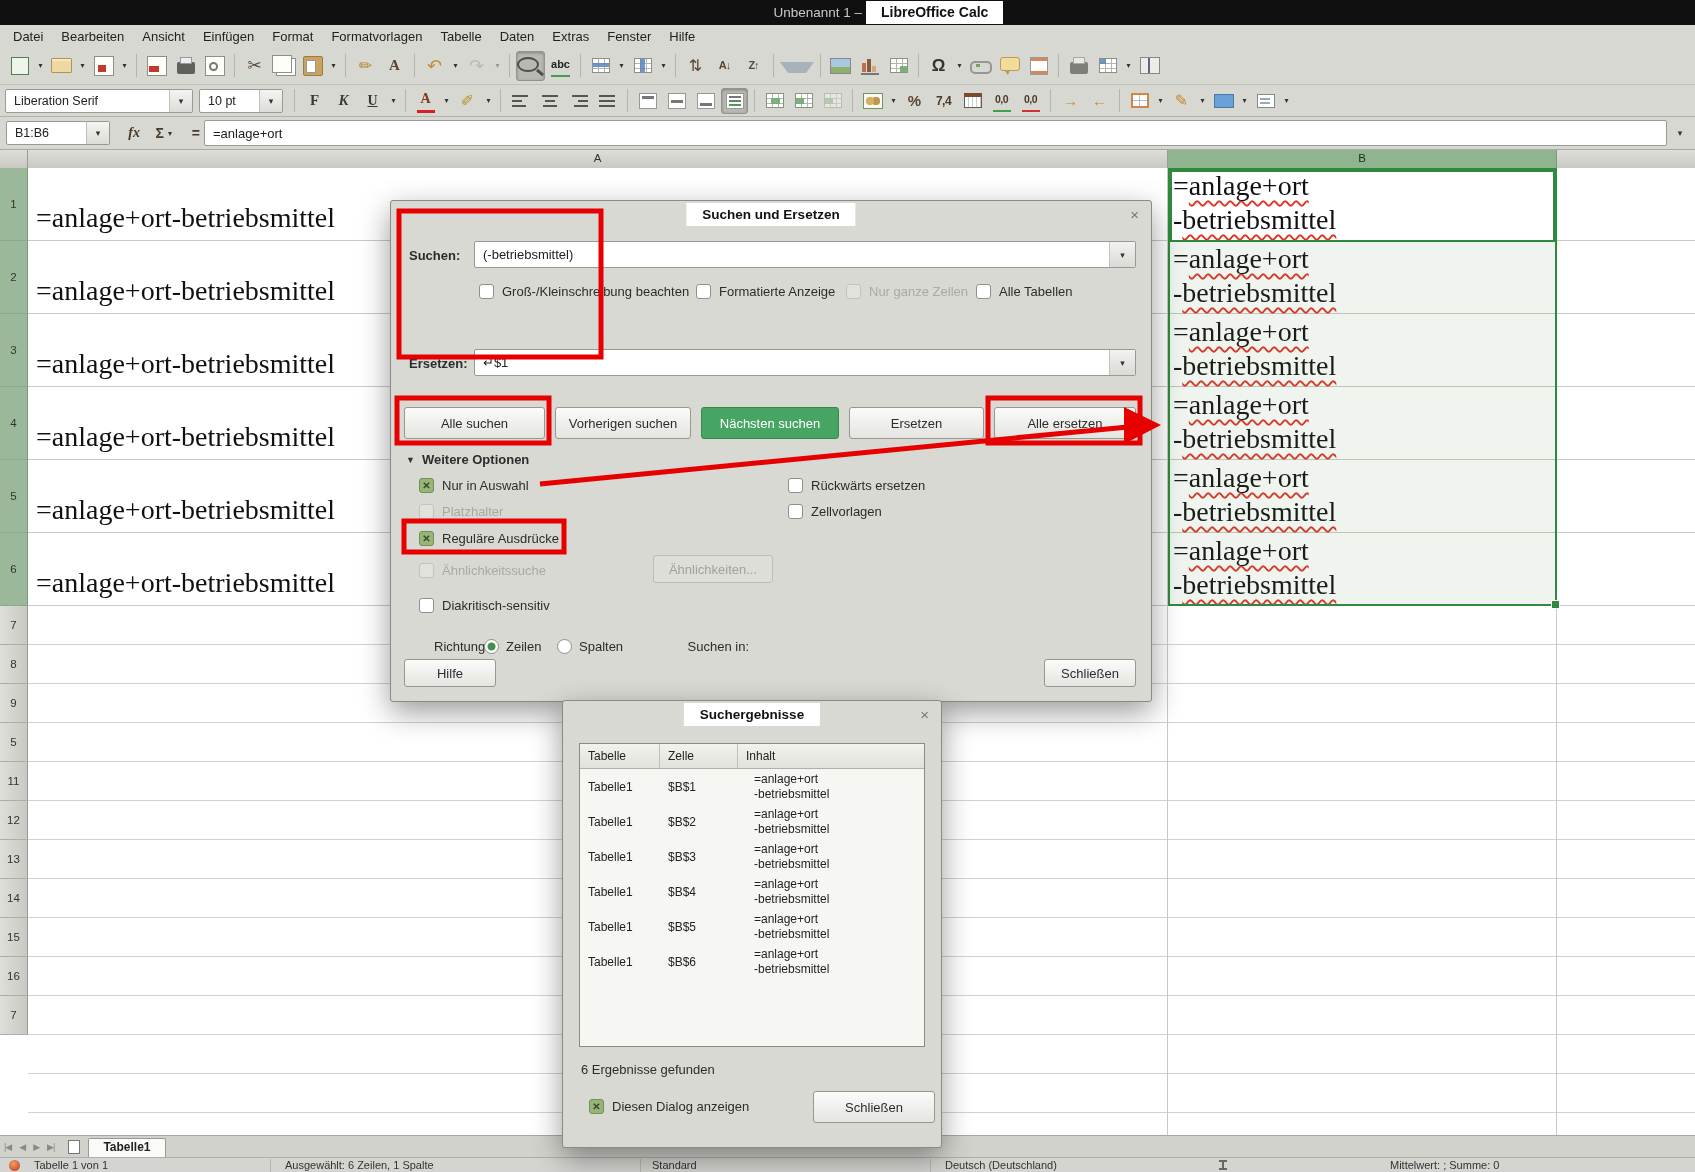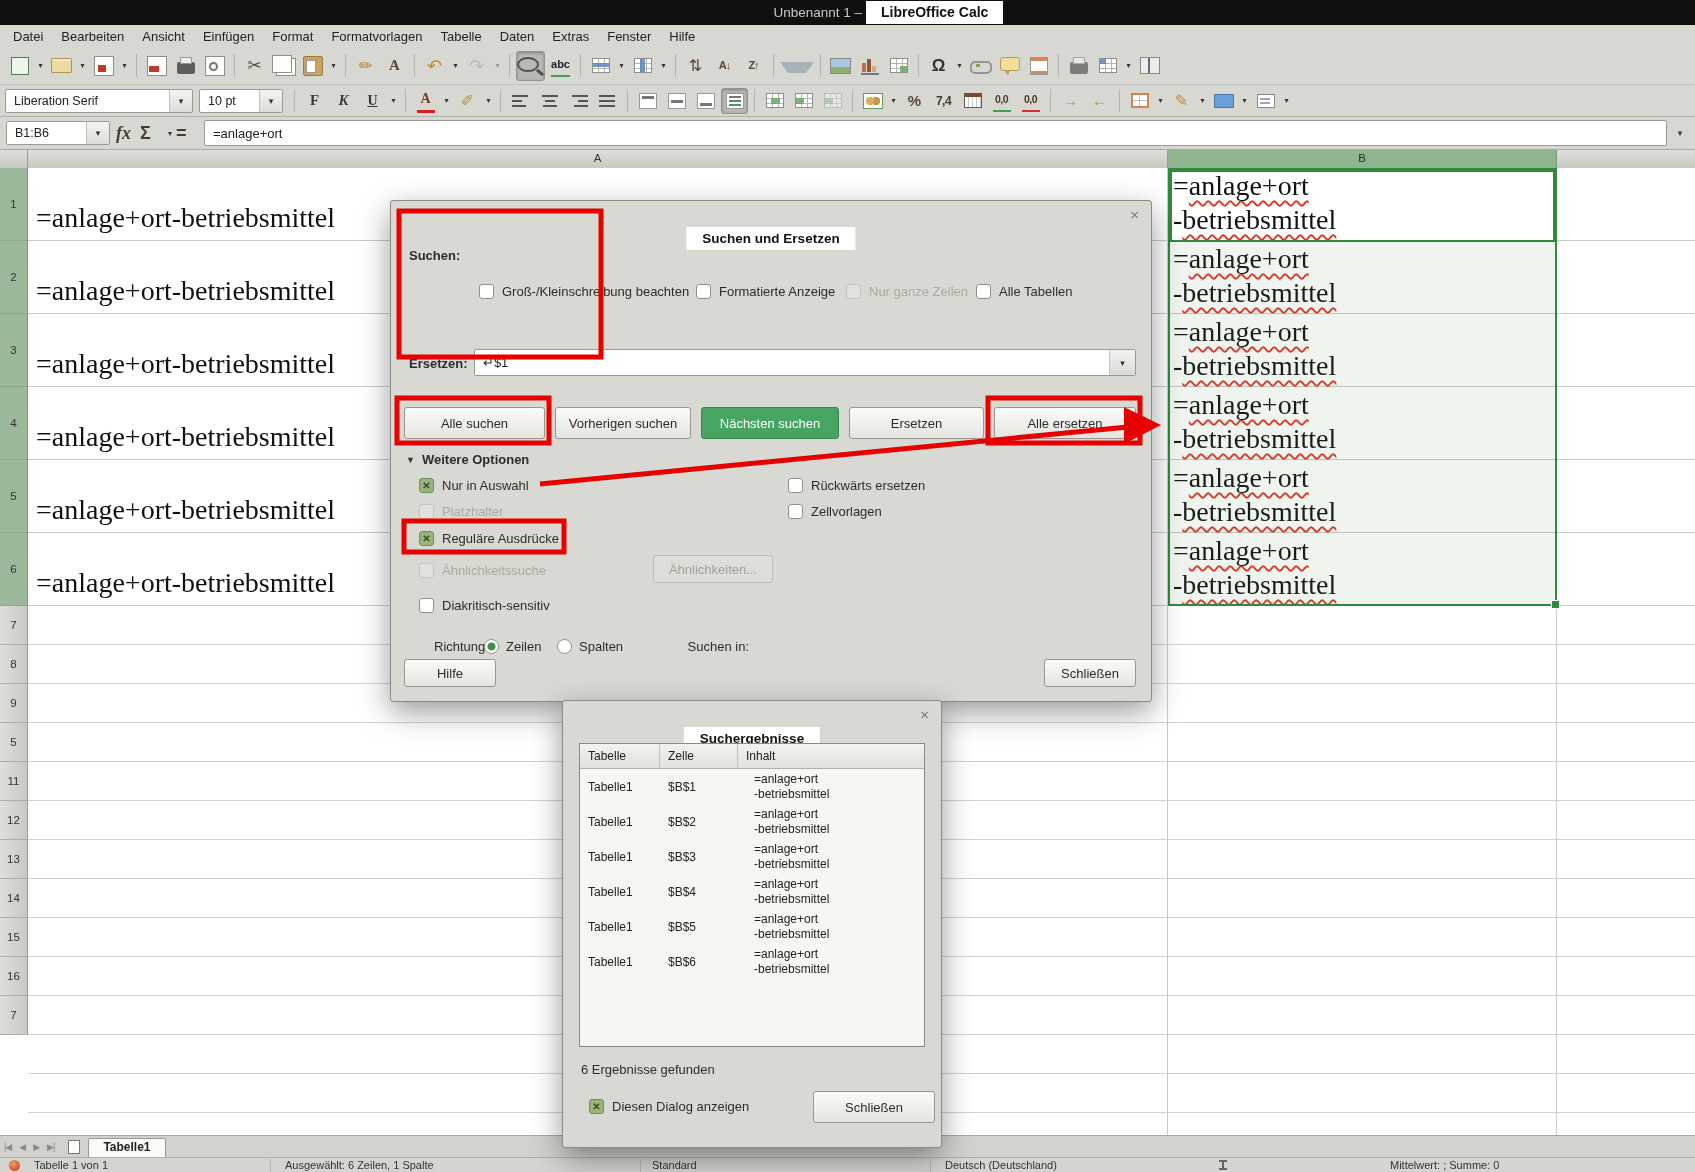--- a/index.html
+++ b/index.html
@@ -98,21 +98,21 @@
   .combo{height:24px;background:#fff;border:1px solid #9a9a94;border-radius:2px;display:flex;
        align-items:center;font-size:12.5px;color:#222;margin-right:6px;box-sizing:border-box;}
   .combo .ct{padding:0 8px;flex:1;white-space:nowrap;overflow:hidden;}
   .ca{width:22px;height:100%;border-left:1px solid #c0c0ba;display:flex;align-items:center;
        justify-content:center;background:linear-gradient(#f4f4f2,#dcdcd8);}
   .ca::after{content:"▾";font-size:9px;color:#333;}
   
   #formulabar{position:absolute;top:117px;height:33px;width:100%;background:#d8d8d3;
        border-bottom:1px solid #aaaaa4;display:flex;align-items:center;padding:0 6px;box-sizing:border-box;}
   #namebox{width:104px;height:24px;justify-content:flex-end;}
-  .fbtn{width:24px;text-align:left;font-size:18px;color:#4a3a2a;font-weight:bold;}
+  .fbtn{width:24px;text-align:right;font-size:14px;color:#4a3a2a;font-weight:bold;}
   #fx-btn{font-style:italic;font-family:"Liberation Serif",serif;}
   .fbdd{width:12px;font-size:8px;color:#333;text-align:center;}
   #formula-input{flex:1;height:24px;background:#fff;border:1px solid #9a9a94;border-radius:2px;
        display:flex;align-items:center;padding-left:8px;font-size:13px;color:#222;margin:0 4px;}
   #fb-expand{width:18px;font-size:9px;color:#333;text-align:center;}
   #fb-expand::after{content:"▾";}
   
   #colheaders{position:absolute;top:150px;height:18px;width:100%;background:linear-gradient(#dededa,#c9c9c4);
        border-bottom:1px solid #9a9a96;font-size:11.5px;color:#333;}
   #corner-box{position:absolute;left:0;top:0;width:28px;height:18px;border-right:1px solid #9a9a96;box-sizing:border-box;}
@@ -140,21 +140,21 @@
        box-sizing:border-box;pointer-events:none;z-index:5;}
   #selection .tint{position:absolute;left:0;right:0;top:71px;bottom:0;background:rgba(100,150,100,.10);}
   #selection .active-cell{position:absolute;left:0;top:0;width:100%;height:72px;border:2px solid #2f8a3d;box-sizing:border-box;}
   #selection .sel-handle{position:absolute;right:-5px;bottom:-5px;width:7px;height:7px;background:#2f8a3d;border:1px solid #fff;}
   
   .dialog{position:absolute;background:#d9d9d4;border:1px solid #8a8a84;border-radius:3px;
        box-shadow:0 10px 30px rgba(0,0,0,.4);font-size:13px;color:#2c2c2c;}
   #find-dialog{left:390px;top:200px;width:760px;height:500px;z-index:20;}
   #results-dialog{left:562px;top:700px;width:378px;height:446px;z-index:30;}
   .dlg-chip{position:absolute;top:2px;left:50%;transform:translateX(-50%);background:#fff;
-       padding:4px 16px;font-weight:bold;font-size:13.5px;color:#111;white-space:nowrap;margin-top:24px;}
+       padding:4px 16px;font-weight:bold;font-size:13.5px;color:#111;white-space:nowrap;}
   .dlg-close{position:absolute;top:6px;right:12px;color:#787872;font-size:15px;line-height:1;}
   .b{font-weight:bold;}
   .abs{position:absolute;}
   .input{position:absolute;background:#fff;border:1px solid #9a9a94;border-radius:2px;display:flex;
        align-items:center;padding-left:8px;font-size:13px;color:#222;box-sizing:border-box;}
   .iarr{position:absolute;right:0;top:0;bottom:0;width:25px;border-left:1px solid #c4c4be;
        background:linear-gradient(#f2f2f0,#dadad6);display:flex;align-items:center;justify-content:center;}
   .iarr::after{content:"▾";font-size:9px;color:#333;}
   .btn{position:absolute;background:linear-gradient(#fbfbfa,#e4e4e0);border:1px solid #98988f;
        border-radius:3px;display:flex;align-items:center;justify-content:center;font-size:13px;
@@ -544,20 +544,24 @@
     <div class="active-cell"></div>
     <div class="sel-handle"></div>
   </div>
 </div>
 
 <div class="dialog" id="find-dialog">
   <span class="dlg-chip">Suchen und Ersetzen</span>
   <span class="dlg-close">×</span>
 
   <span class="abs b" style="left:18px;top:47px;">Suchen:</span>
+  <div class="input" style="left:83px;top:40px;width:662px;height:27px;">
+    <span>(-betriebsmittel)</span>
+    <span class="iarr"></span>
+  </div>
 
   <span class="cb" style="left:88px;top:82px;">
     <span class="box"></span>
       <span class="lbl">Groß-/Kleinschreibung beachten</span>
     </span>
   <span class="cb" style="left:305px;top:82px;">
     <span class="box"></span>
       <span class="lbl">Formatierte Anzeige</span>
     </span>
   <span class="cb disabled" style="left:455px;top:82px;">

